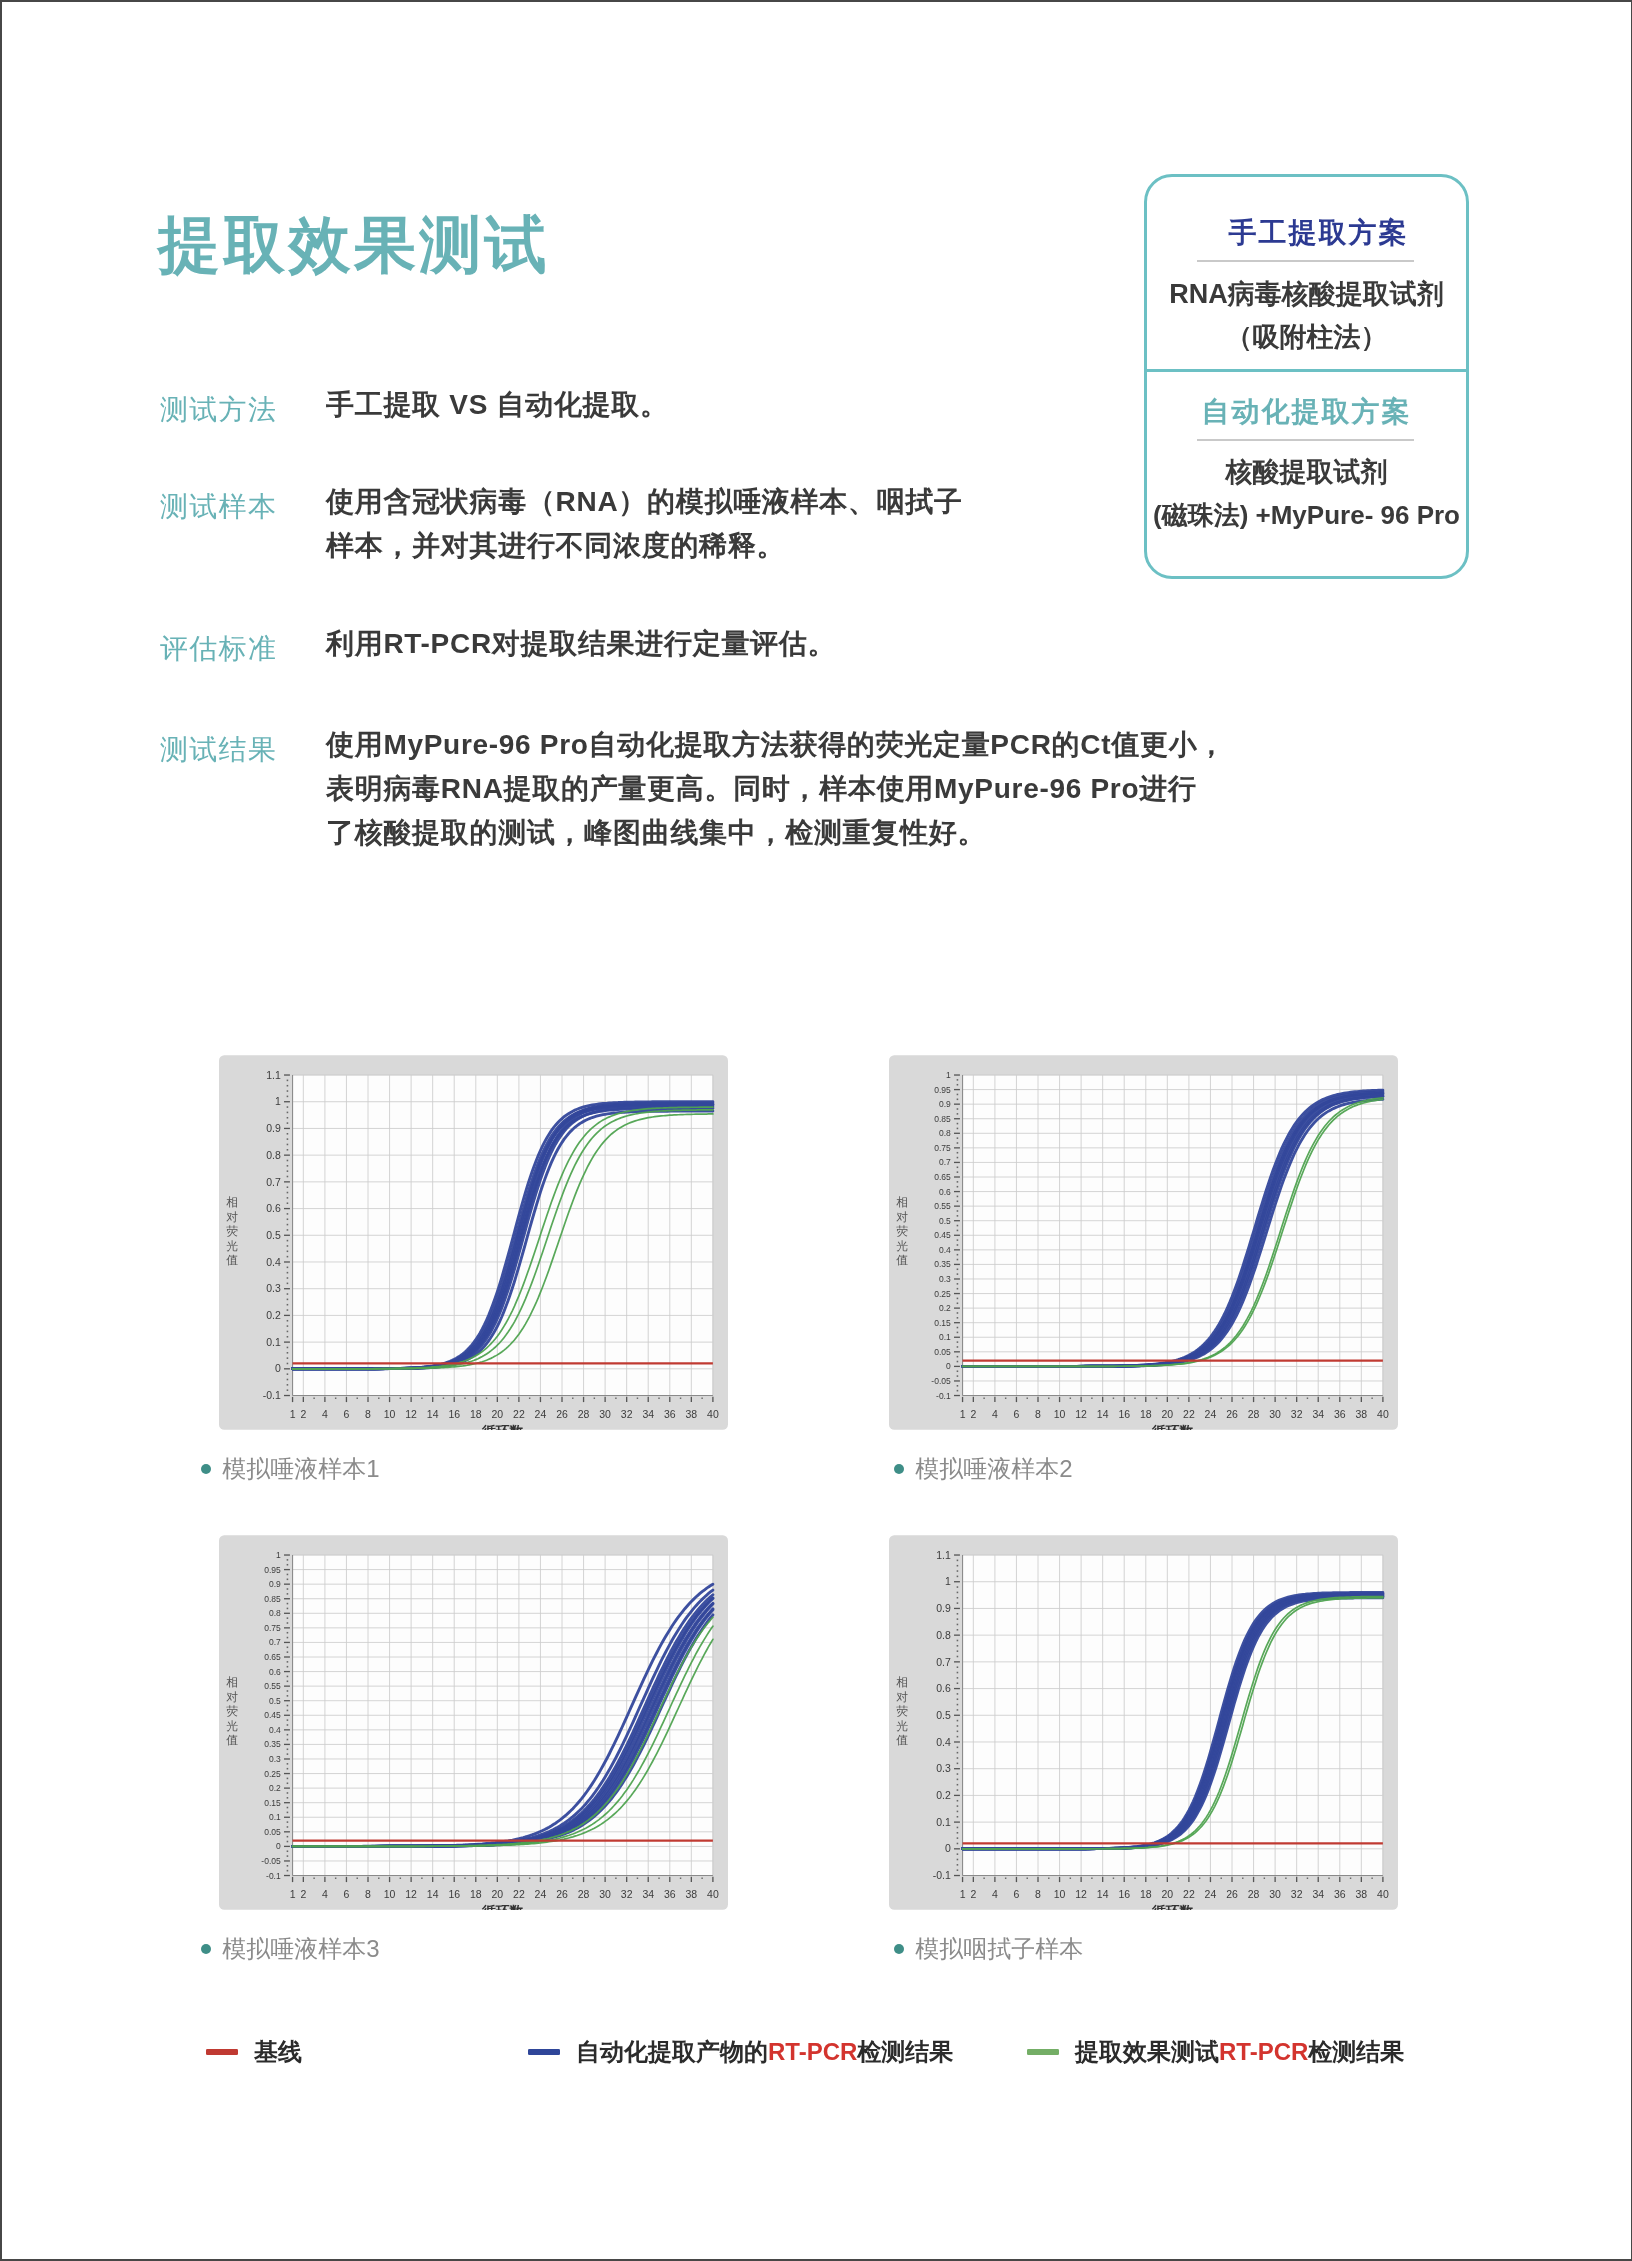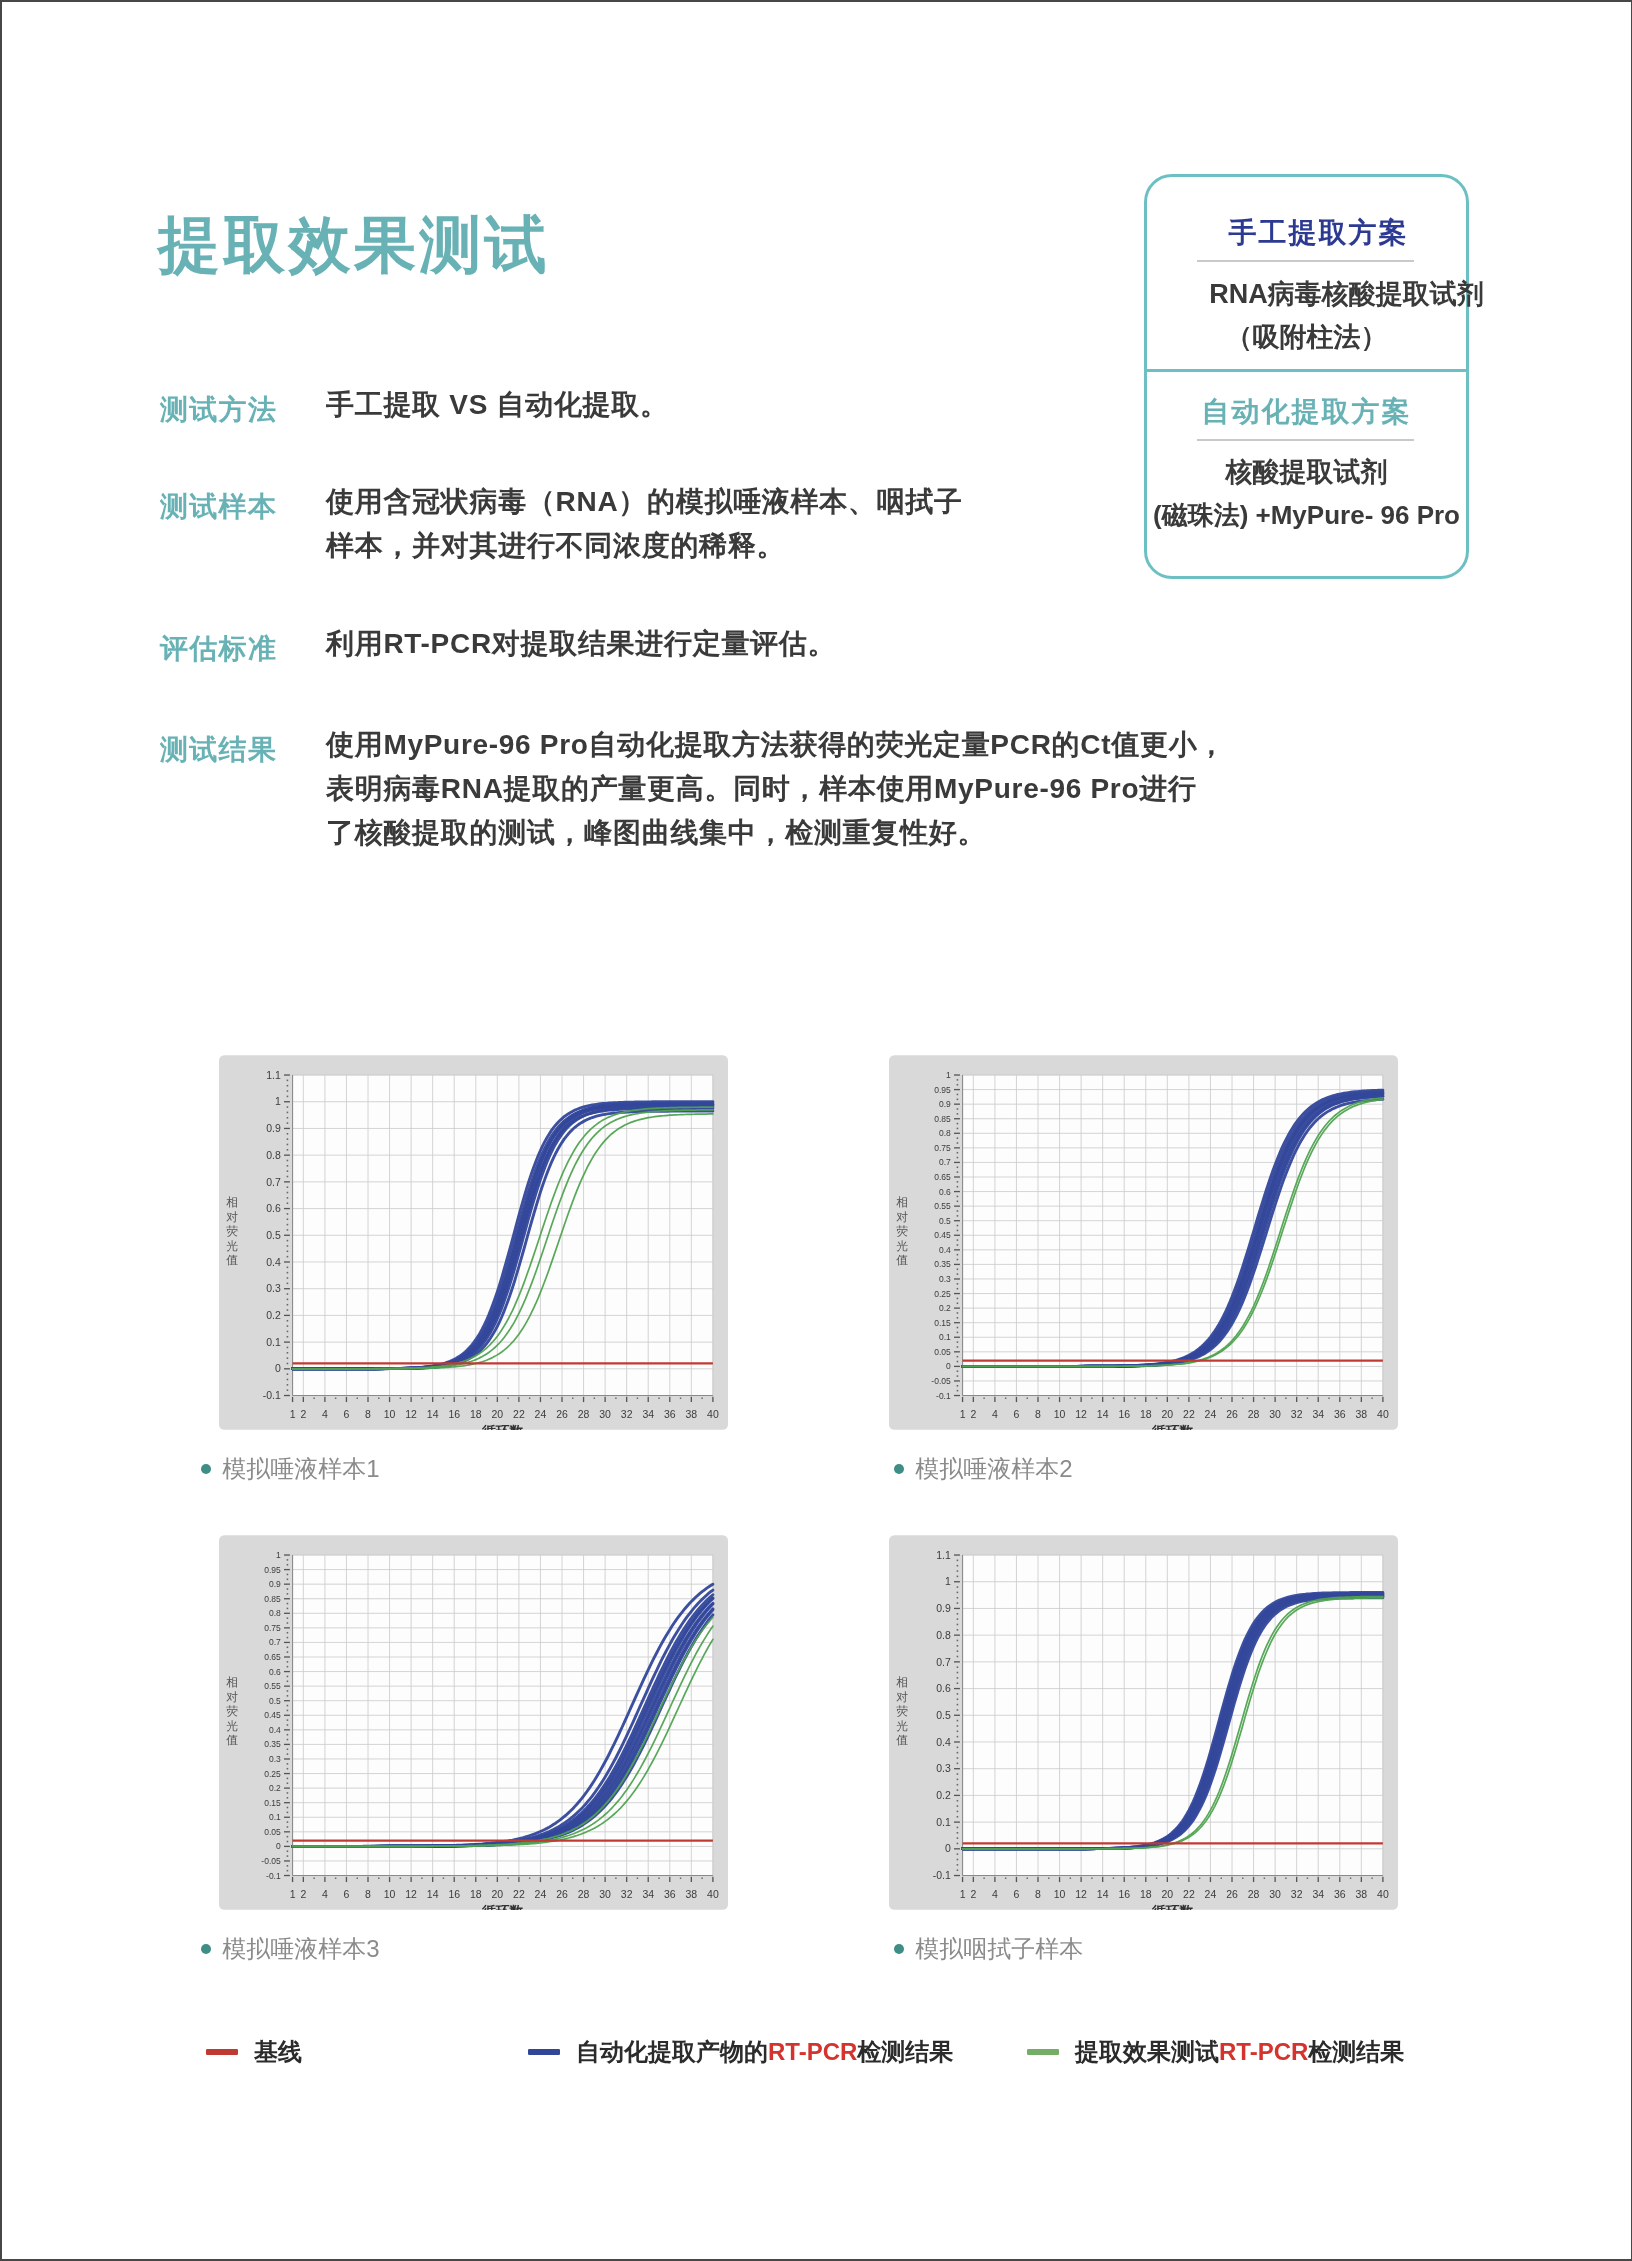--- a/index.html
+++ b/index.html
@@ -8,36 +8,36 @@
     --legend_text:#2B2B2B; --legend_red_text:#D3342E;
     --panel_bg:#D9D9D9; --plot_bg:#FDFDFD; --grid:#CDCDCD;
     --divider_gray:#C9C9C9; --page_border:#474747;
   }
   html,body{margin:0;padding:0;background:#fff;}
   .page{position:relative;width:1633px;height:2261px;background:#fff;
         border:2.6px solid var(--page_border);box-sizing:border-box;
         font-family:"Liberation Sans",sans-serif;overflow:hidden;}
   .page-title{position:absolute;left:156px;top:201px;font-size:62px;font-weight:700;
         color:var(--accent_teal);letter-spacing:3.3px;}
-  .section-label{position:absolute;left:158px;font-size:28px;font-weight:700;
+  .section-label{position:absolute;left:158px;font-size:28px;font-weight:400;
         color:var(--accent_teal);letter-spacing:1.3px;}
   .section-content{position:absolute;left:324px;width:986px;font-size:28px;font-weight:700;
         color:var(--body_text);line-height:44px;letter-spacing:0.7px;}
   .lbl-0{top:389px}.cnt-0{top:381px}
   .lbl-1{top:486px}.cnt-1{top:478px}
   .lbl-2{top:628px}.cnt-2{top:620px}
   .lbl-3{top:729px}.cnt-3{top:721px}
   .scheme-box{position:absolute;left:1142px;top:172px;width:325px;height:405px;
         border:3.3px solid var(--box_border_teal);border-radius:28px;box-sizing:border-box;
         background:#fff;}
   .scheme-box .bx{position:absolute;width:100%;text-align:center;}
   .bx-manual-title{top:37px;font-size:28px;font-weight:700;color:var(--navy);letter-spacing:2px;margin-left:12px;}
   .bx-hr{position:absolute;left:50px;width:217px;height:2px;background:var(--divider_gray);}
   .hr-1{top:83px}.hr-2{top:262px}
-  .bx-manual-l1{top:99px;font-size:27px;font-weight:700;color:var(--body_text);margin-left:40px;}
+  .bx-manual-l1{top:99px;font-size:27px;font-weight:700;color:var(--body_text);}
   .bx-manual-l2{top:142px;font-size:27px;font-weight:700;color:var(--body_text);}
   .bx-teal-divider{position:absolute;left:0;top:192px;width:100%;height:2.6px;background:var(--box_border_teal);}
   .bx-auto-title{top:216px;font-size:28px;font-weight:700;color:var(--accent_teal);letter-spacing:2px;}
   .bx-auto-l1{top:277px;font-size:27px;font-weight:700;color:var(--body_text);}
   .bx-auto-l2{top:321px;font-size:26px;font-weight:700;color:var(--body_text);}
   .chart{position:absolute;width:509px;height:375px;}
   .chart-0{left:217px;top:1053px}.chart-1{left:887px;top:1053px}
   .chart-2{left:217px;top:1533px}.chart-3{left:887px;top:1533px}
   svg text{font-family:"Liberation Sans",sans-serif;}
   .caption{position:absolute;font-size:24px;color:var(--caption_gray);display:flex;align-items:center;}

